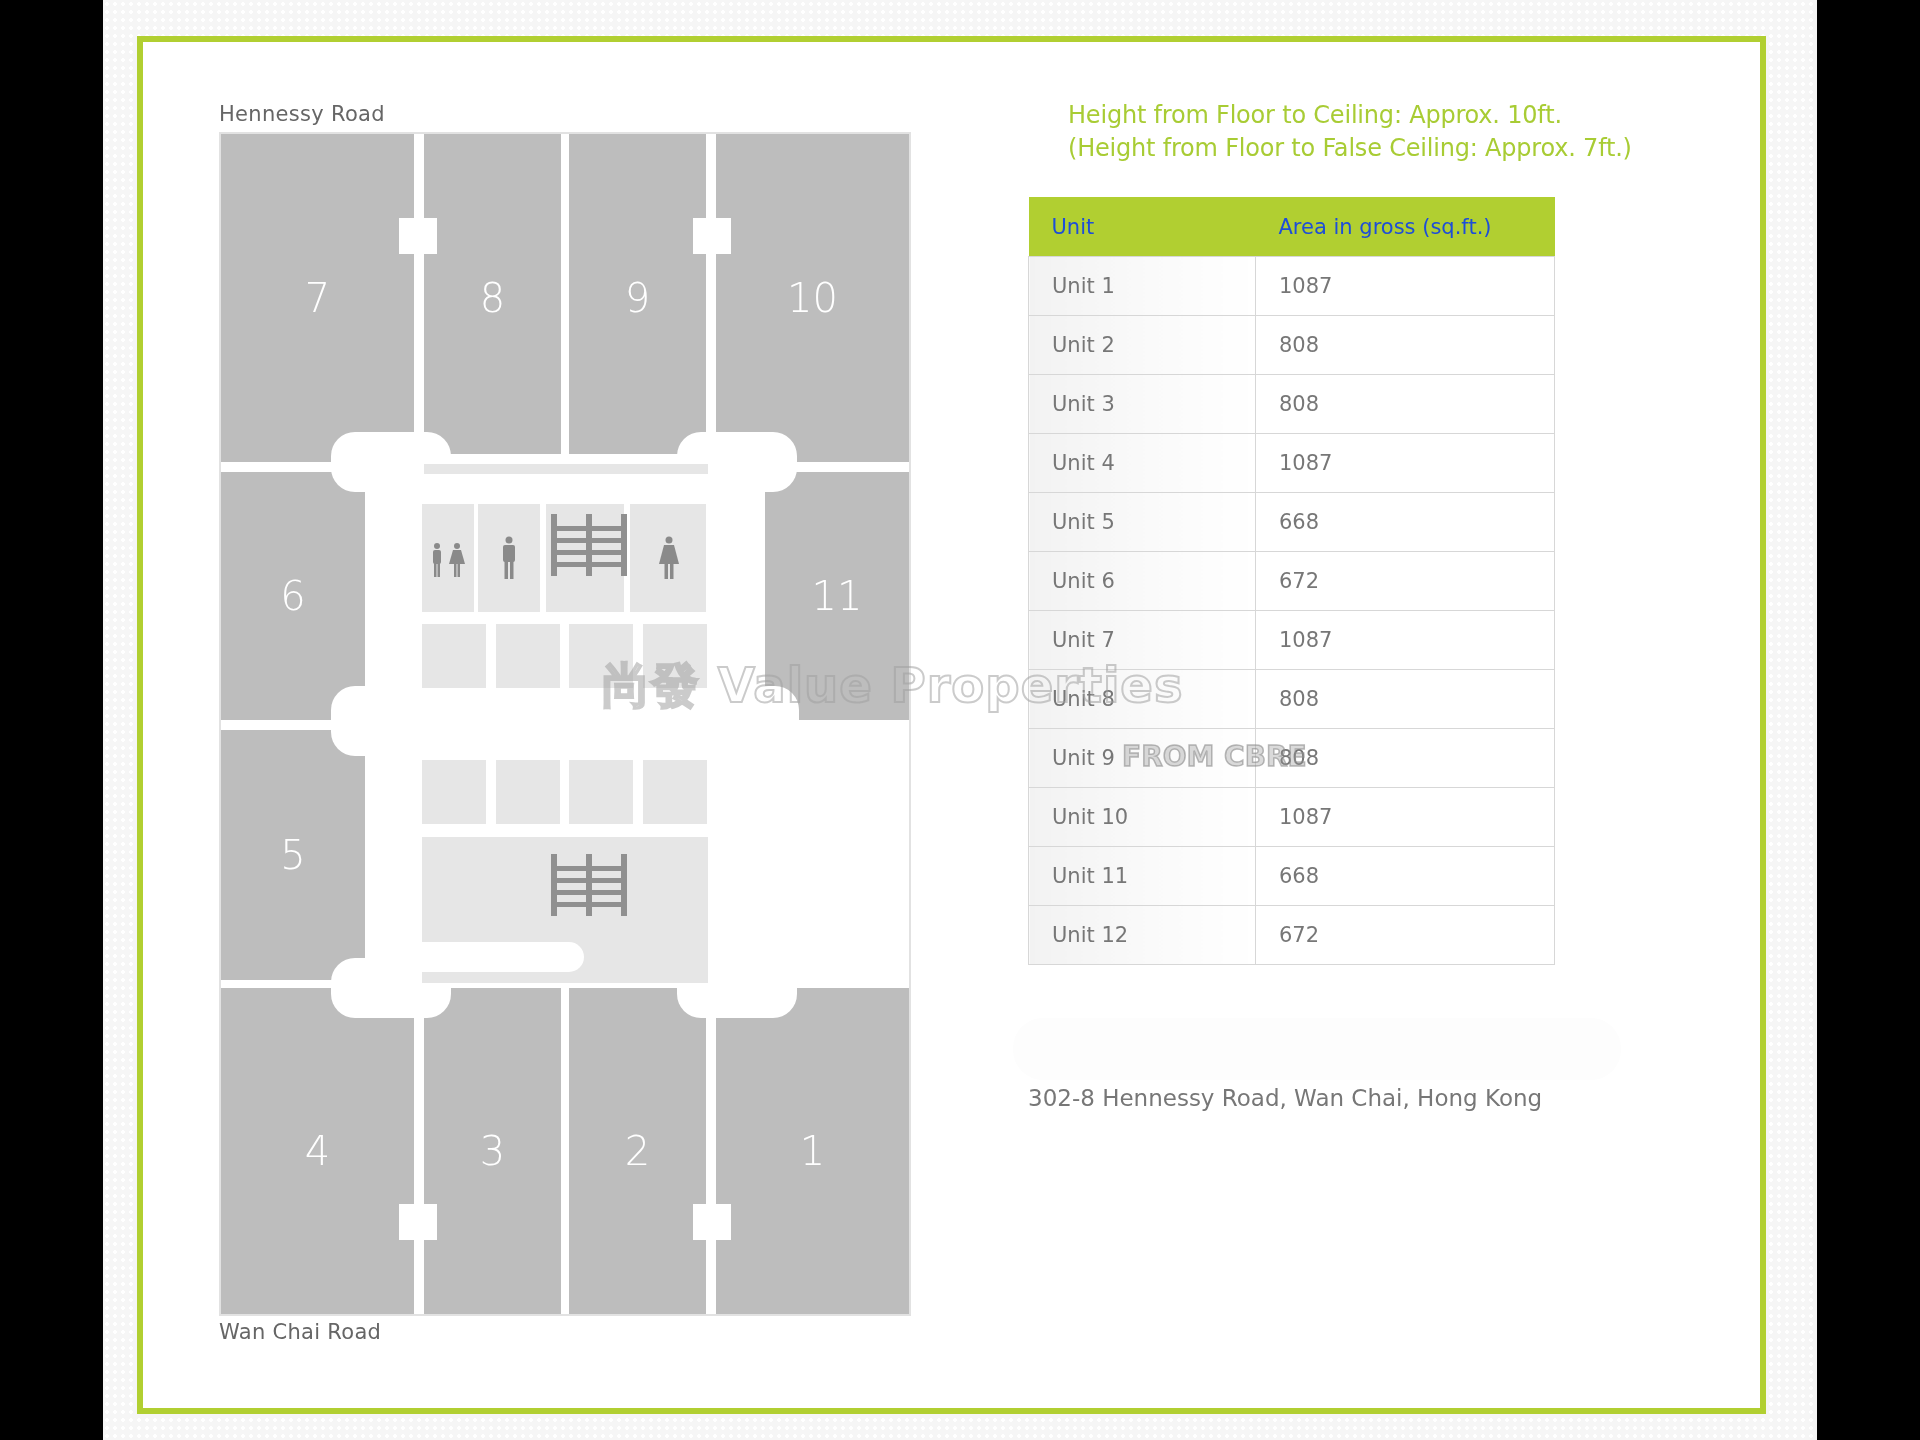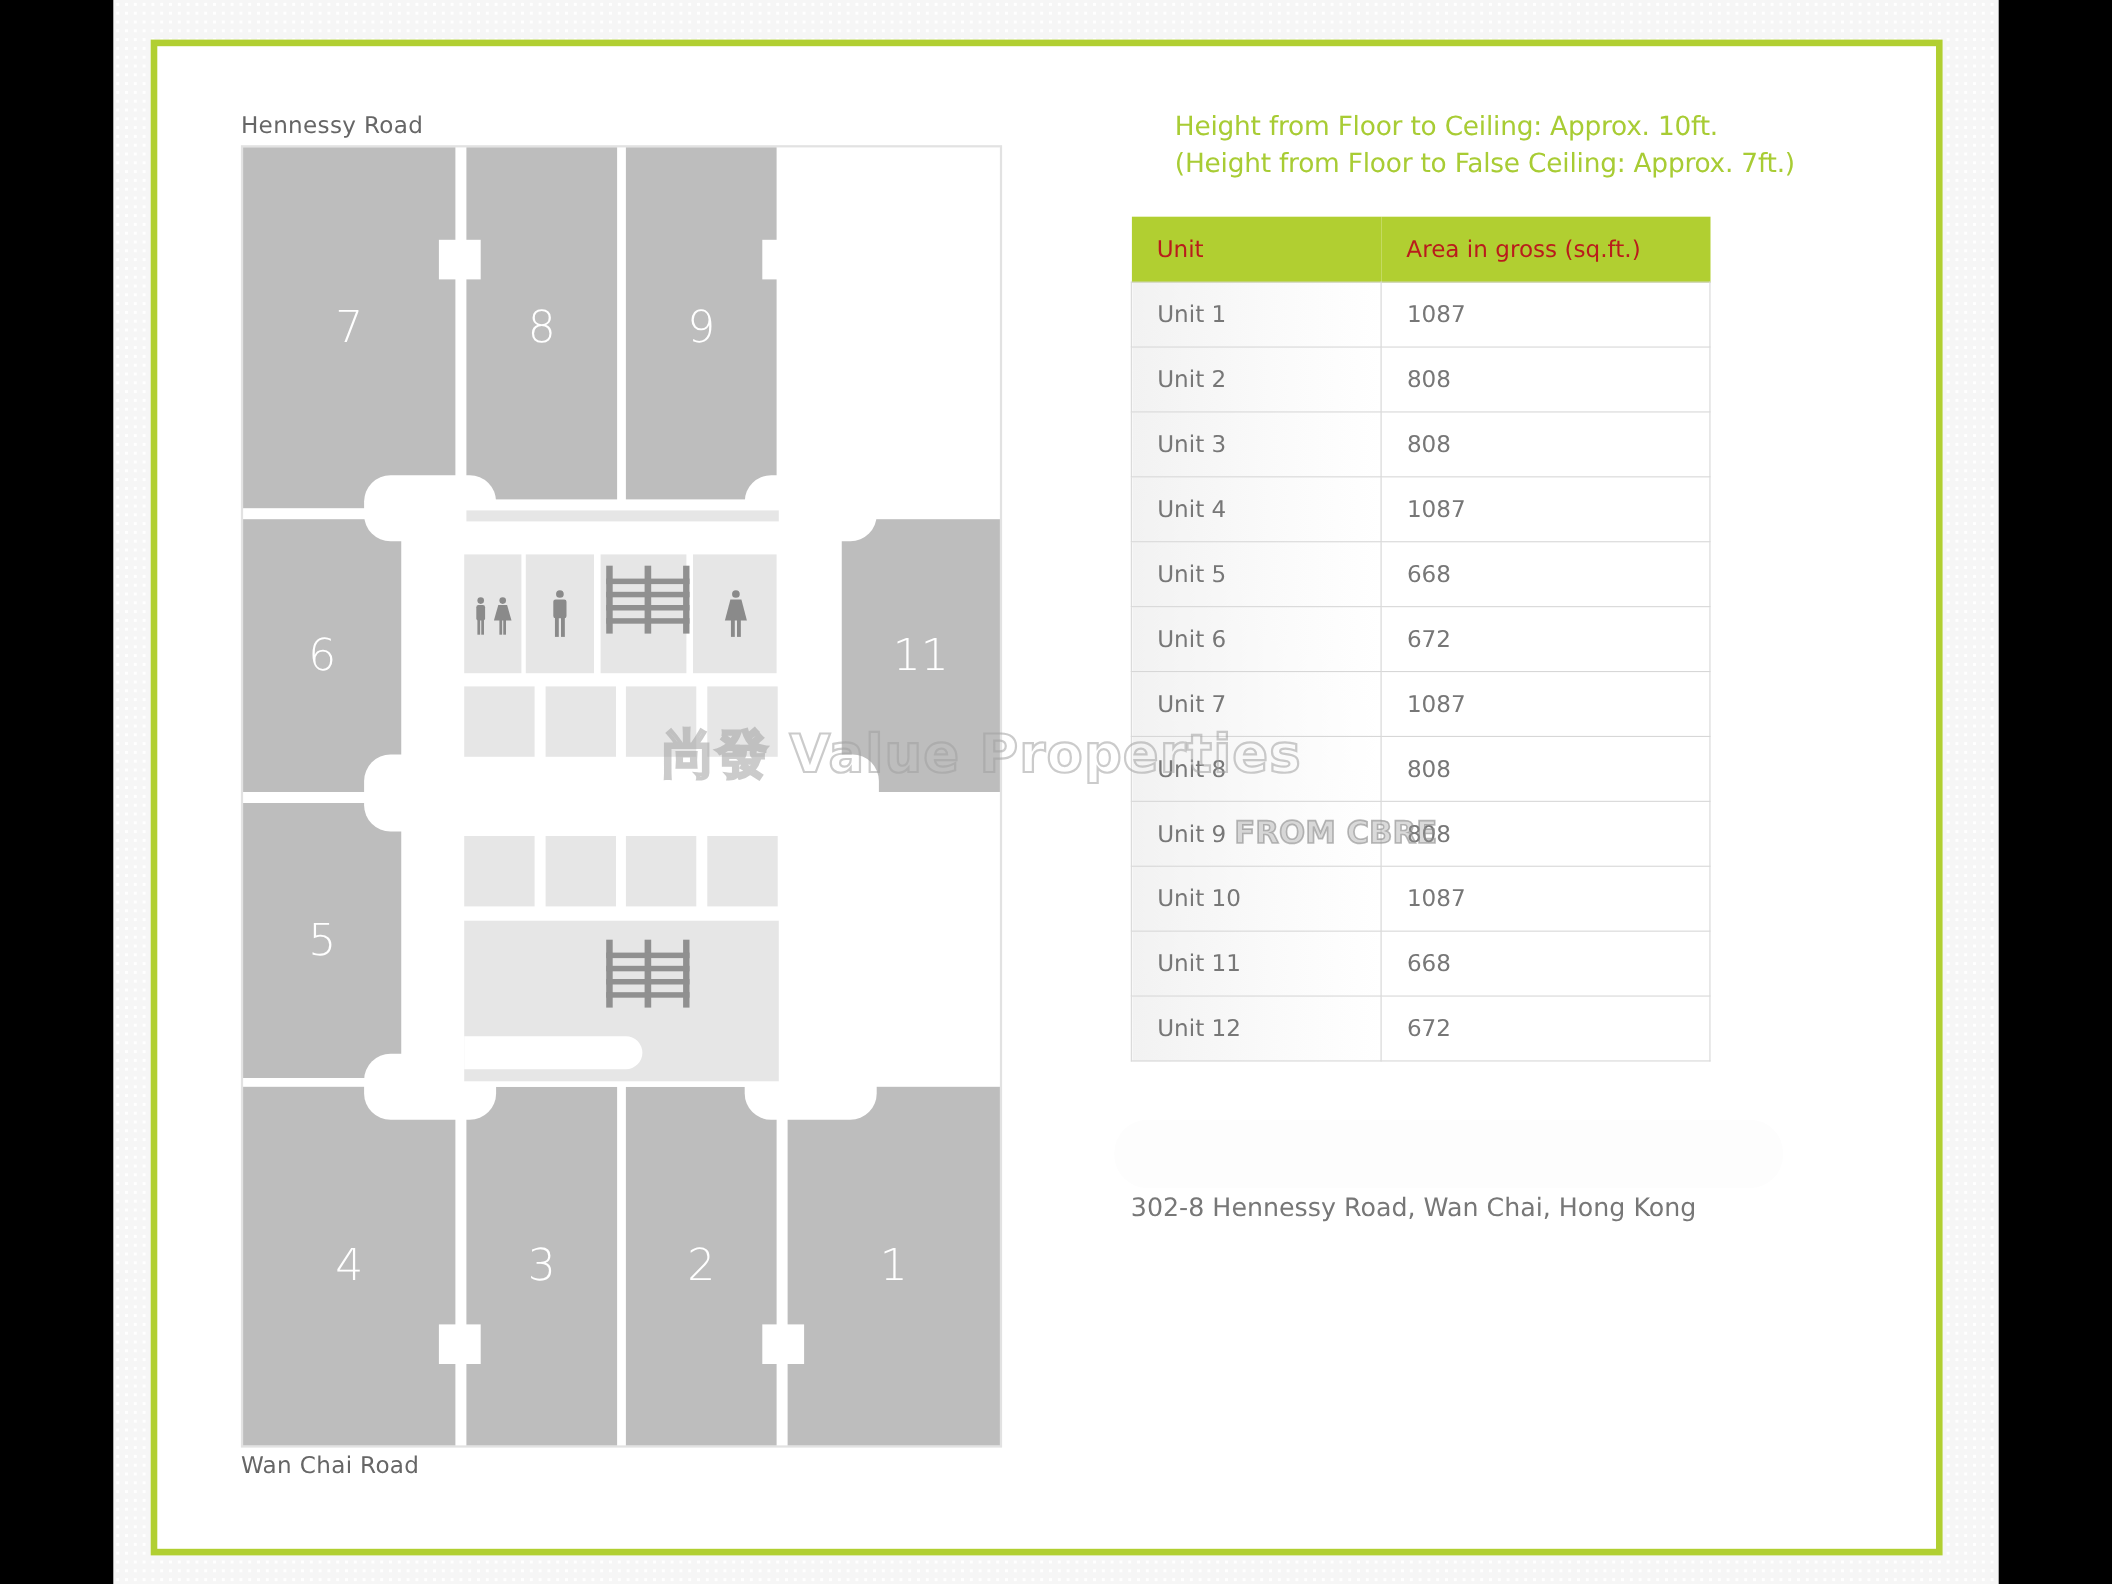--- a/index.html
+++ b/index.html
@@ -12,21 +12,21 @@
   .road-label{position:absolute;font-size:21px;color:#666;text-align:left;width:692px;left:219px;letter-spacing:0.3px;}
   .plan{position:absolute;left:219px;top:132px;width:692px;height:1184px;background:#fff;}
   .unit{position:absolute;background:#bdbdbd;}
   .unit-num{position:absolute;left:0;right:0;text-align:center;color:#fff;font-size:40px;font-weight:300;top:50%;transform:translateY(-50%);}
   .core-room{position:absolute;background:#e6e6e6;}
   .pillar{position:absolute;background:#fff;}
   .lobby{position:absolute;background:#fff;border-radius:24px;}
   .icon-svg{position:absolute;}
   .heading{position:absolute;left:1028px;top:99px;color:#a8cc34;font-size:24px;line-height:33px;letter-spacing:-0.2px;margin-left:40px;}
   table.units{position:absolute;left:1028px;top:197px;width:527px;border-collapse:collapse;font-size:21px;}
-  table.units th{background:#b1cf31;color:#b91c1c;font-weight:normal;text-align:left;height:59px;padding:0 0 0 23px;}
+  table.units th{background:#b1cf31;color:#1d4ed8;font-weight:normal;text-align:left;height:59px;padding:0 0 0 23px;}
   table.units td{border:1.5px solid #d7d7d7;height:58px;padding:0 0 0 23px;color:#777;}
   table.units td.unit-cell{width:203px;background:linear-gradient(90deg,#f2f2f2 0%,#fafafa 55%,#fff 100%);}
   .fade-bar{position:absolute;left:1013px;top:1018px;width:608px;height:62px;border-radius:30px;background:#fdfdfd;}
   .address{position:absolute;left:1028px;top:1085px;font-size:23px;color:#777;}
   .wm{position:absolute;left:602px;top:654px;font-size:48px;font-weight:bold;color:transparent;-webkit-text-stroke:2px rgba(160,160,160,0.55);letter-spacing:1px;white-space:nowrap;}
   .wm-sub{position:absolute;left:1122px;top:740px;font-size:28px;font-weight:bold;color:rgba(150,150,150,0.35);-webkit-text-stroke:1.5px rgba(140,140,140,0.6);white-space:nowrap;}
 </style>
 </head>
 <body>
 
@@ -41,20 +41,23 @@
   <div style="position:absolute;inset:0;border:2px solid #e2e2e2;"></div>
 
   <div class="unit" style="left:2px;top:2px;width:193px;height:328px;">
       <div class="unit-num">7</div>
     </div>
   <div class="unit" style="left:205px;top:2px;width:137px;height:328px;">
       <div class="unit-num">8</div>
     </div>
   <div class="unit" style="left:350px;top:2px;width:137px;height:328px;">
       <div class="unit-num">9</div>
+    </div>
+  <div class="unit" style="left:497px;top:2px;width:193px;height:328px;">
+      <div class="unit-num">10</div>
     </div>
 
   <div class="pillar" style="left:180px;top:86px;width:38px;height:36px;"></div>
   <div class="pillar" style="left:474px;top:86px;width:38px;height:36px;"></div>
 
   <div class="unit" style="left:2px;top:340px;width:144px;height:248px;">
       <div class="unit-num">6</div>
     </div>
   <div class="unit" style="left:2px;top:598px;width:144px;height:250px;">
       <div class="unit-num">5</div>

